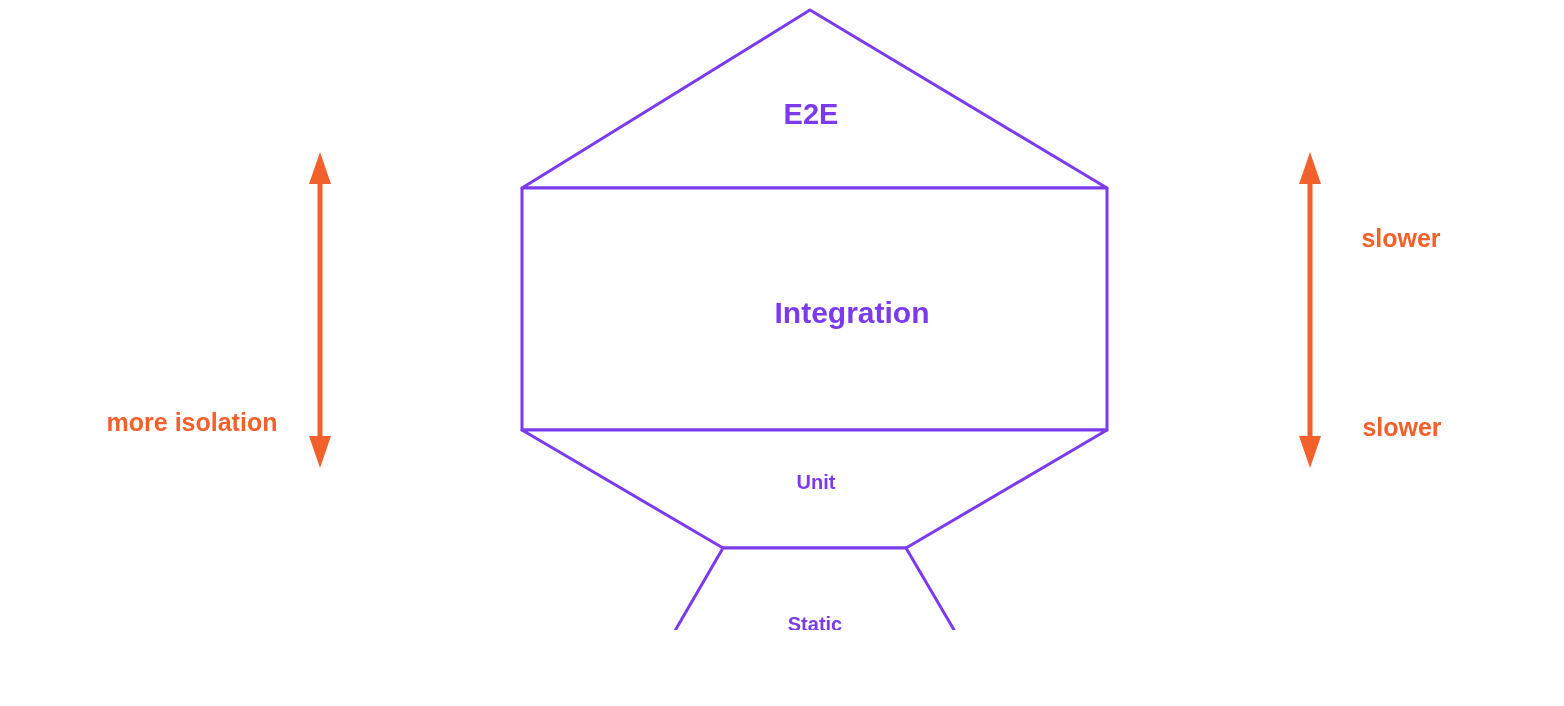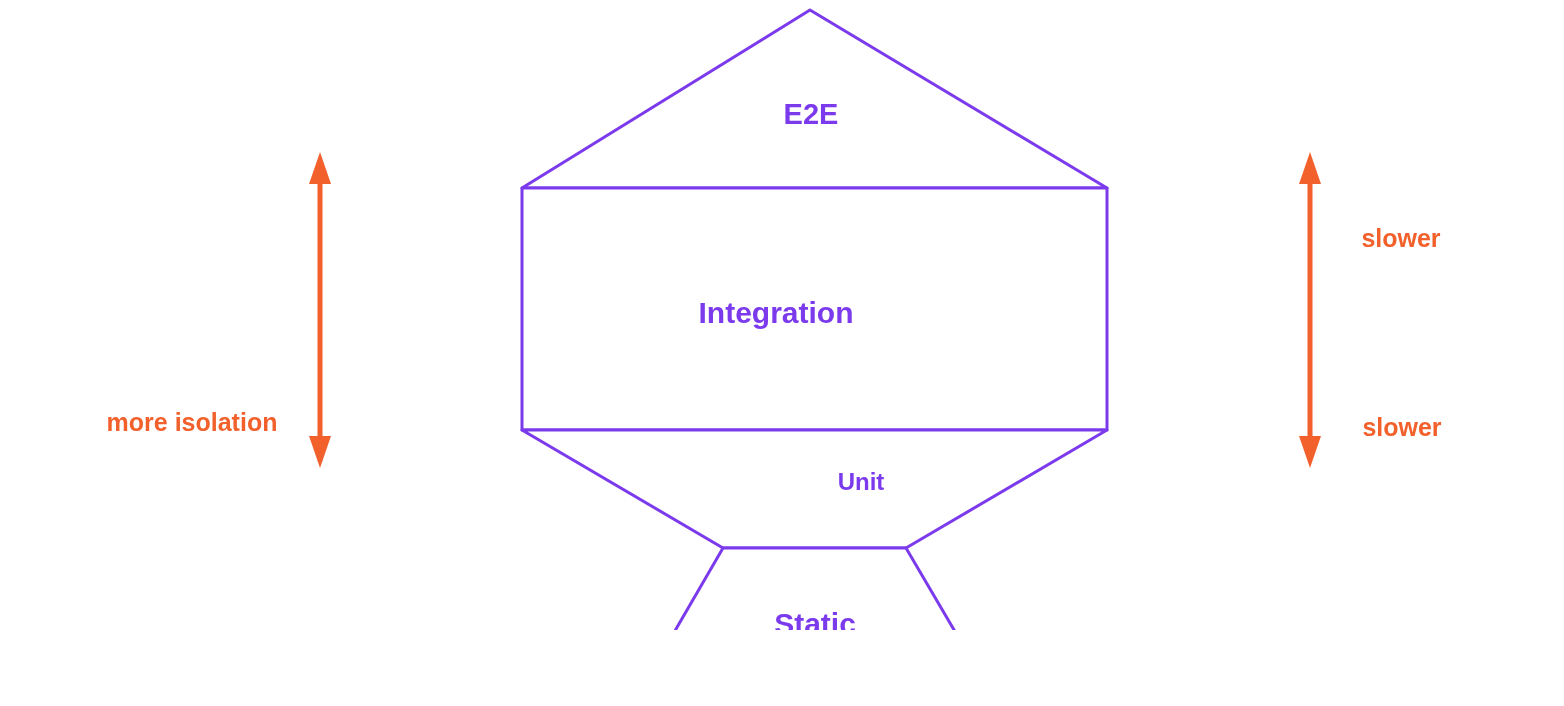--- a/index.html
+++ b/index.html
@@ -38,23 +38,23 @@
     transform: translate(-50%, -50%);
     white-space: nowrap;
     font-weight: 700;
     line-height: 1;
     user-select: none;
   }
   .purple-label { color: #7c3aed; }
   .orange-label { color: #f2612c; font-size: 25px; }
 
   .label-e2e          { left: 811px;  top: 114px; font-size: 29px; }
-  .label-integration  { left: 776px;  top: 313px; font-size: 30px; text-align: center; }
-  .label-unit         { left: 816px;  top: 482px; font-size: 24px; margin-left: 45px; }
-  .label-static       { left: 815px;  top: 624px; font-size: 30px; }
+  .label-integration  { left: 852px;  top: 313px; font-size: 30px; text-align: center; }
+  .label-unit         { left: 816px;  top: 482px; font-size: 20px; }
+  .label-static       { left: 815px;  top: 624px; font-size: 20px; }
 
   .label-more-integration { left: 162px;  top: 188px; }
   .label-more-isolation   { left: 160px;  top: 422px; margin-left: 32px; }
   .label-slower           { left: 1401px; top: 194px; margin-top: 44px; }
   .label-faster           { left: 1402px; top: 427px; }
 </style>
 </head>
 <body>
 
 <div class="canvas">

